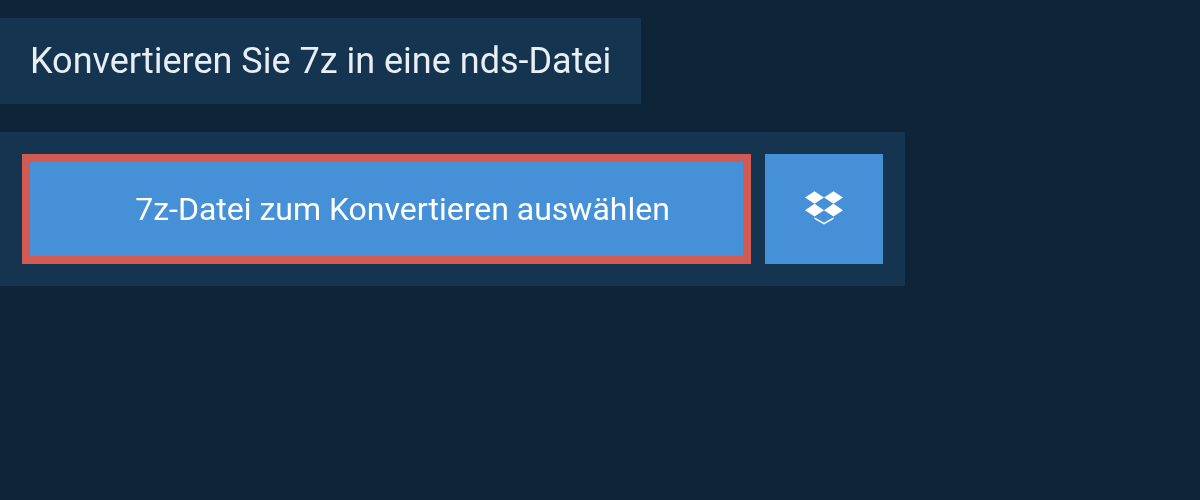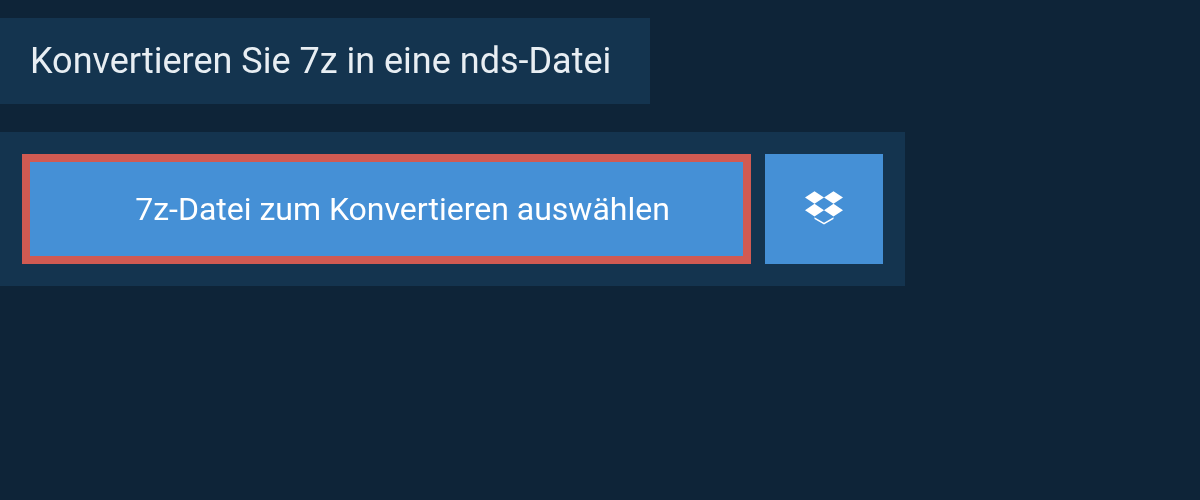--- a/index.html
+++ b/index.html
@@ -10,21 +10,21 @@
     body {
       width: 1200px;
       height: 500px;
       background: #0e2438;
       font-family: -apple-system, BlinkMacSystemFont, "Segoe UI", Roboto, Helvetica, Arial, sans-serif;
       overflow: hidden;
     }
     .title-bar {
       background: #14344f;
       display: inline-block;
-      padding: 22px 39px 22px 30px;
+      padding: 22px 30px 22px 30px;
       margin-top: 18px;
     }
     .title-text {
       color: #e8eef3;
       font-size: 36px;
       font-weight: 400;
     }
     .panel {
       background: #14344f;
       margin-top: 28px;

